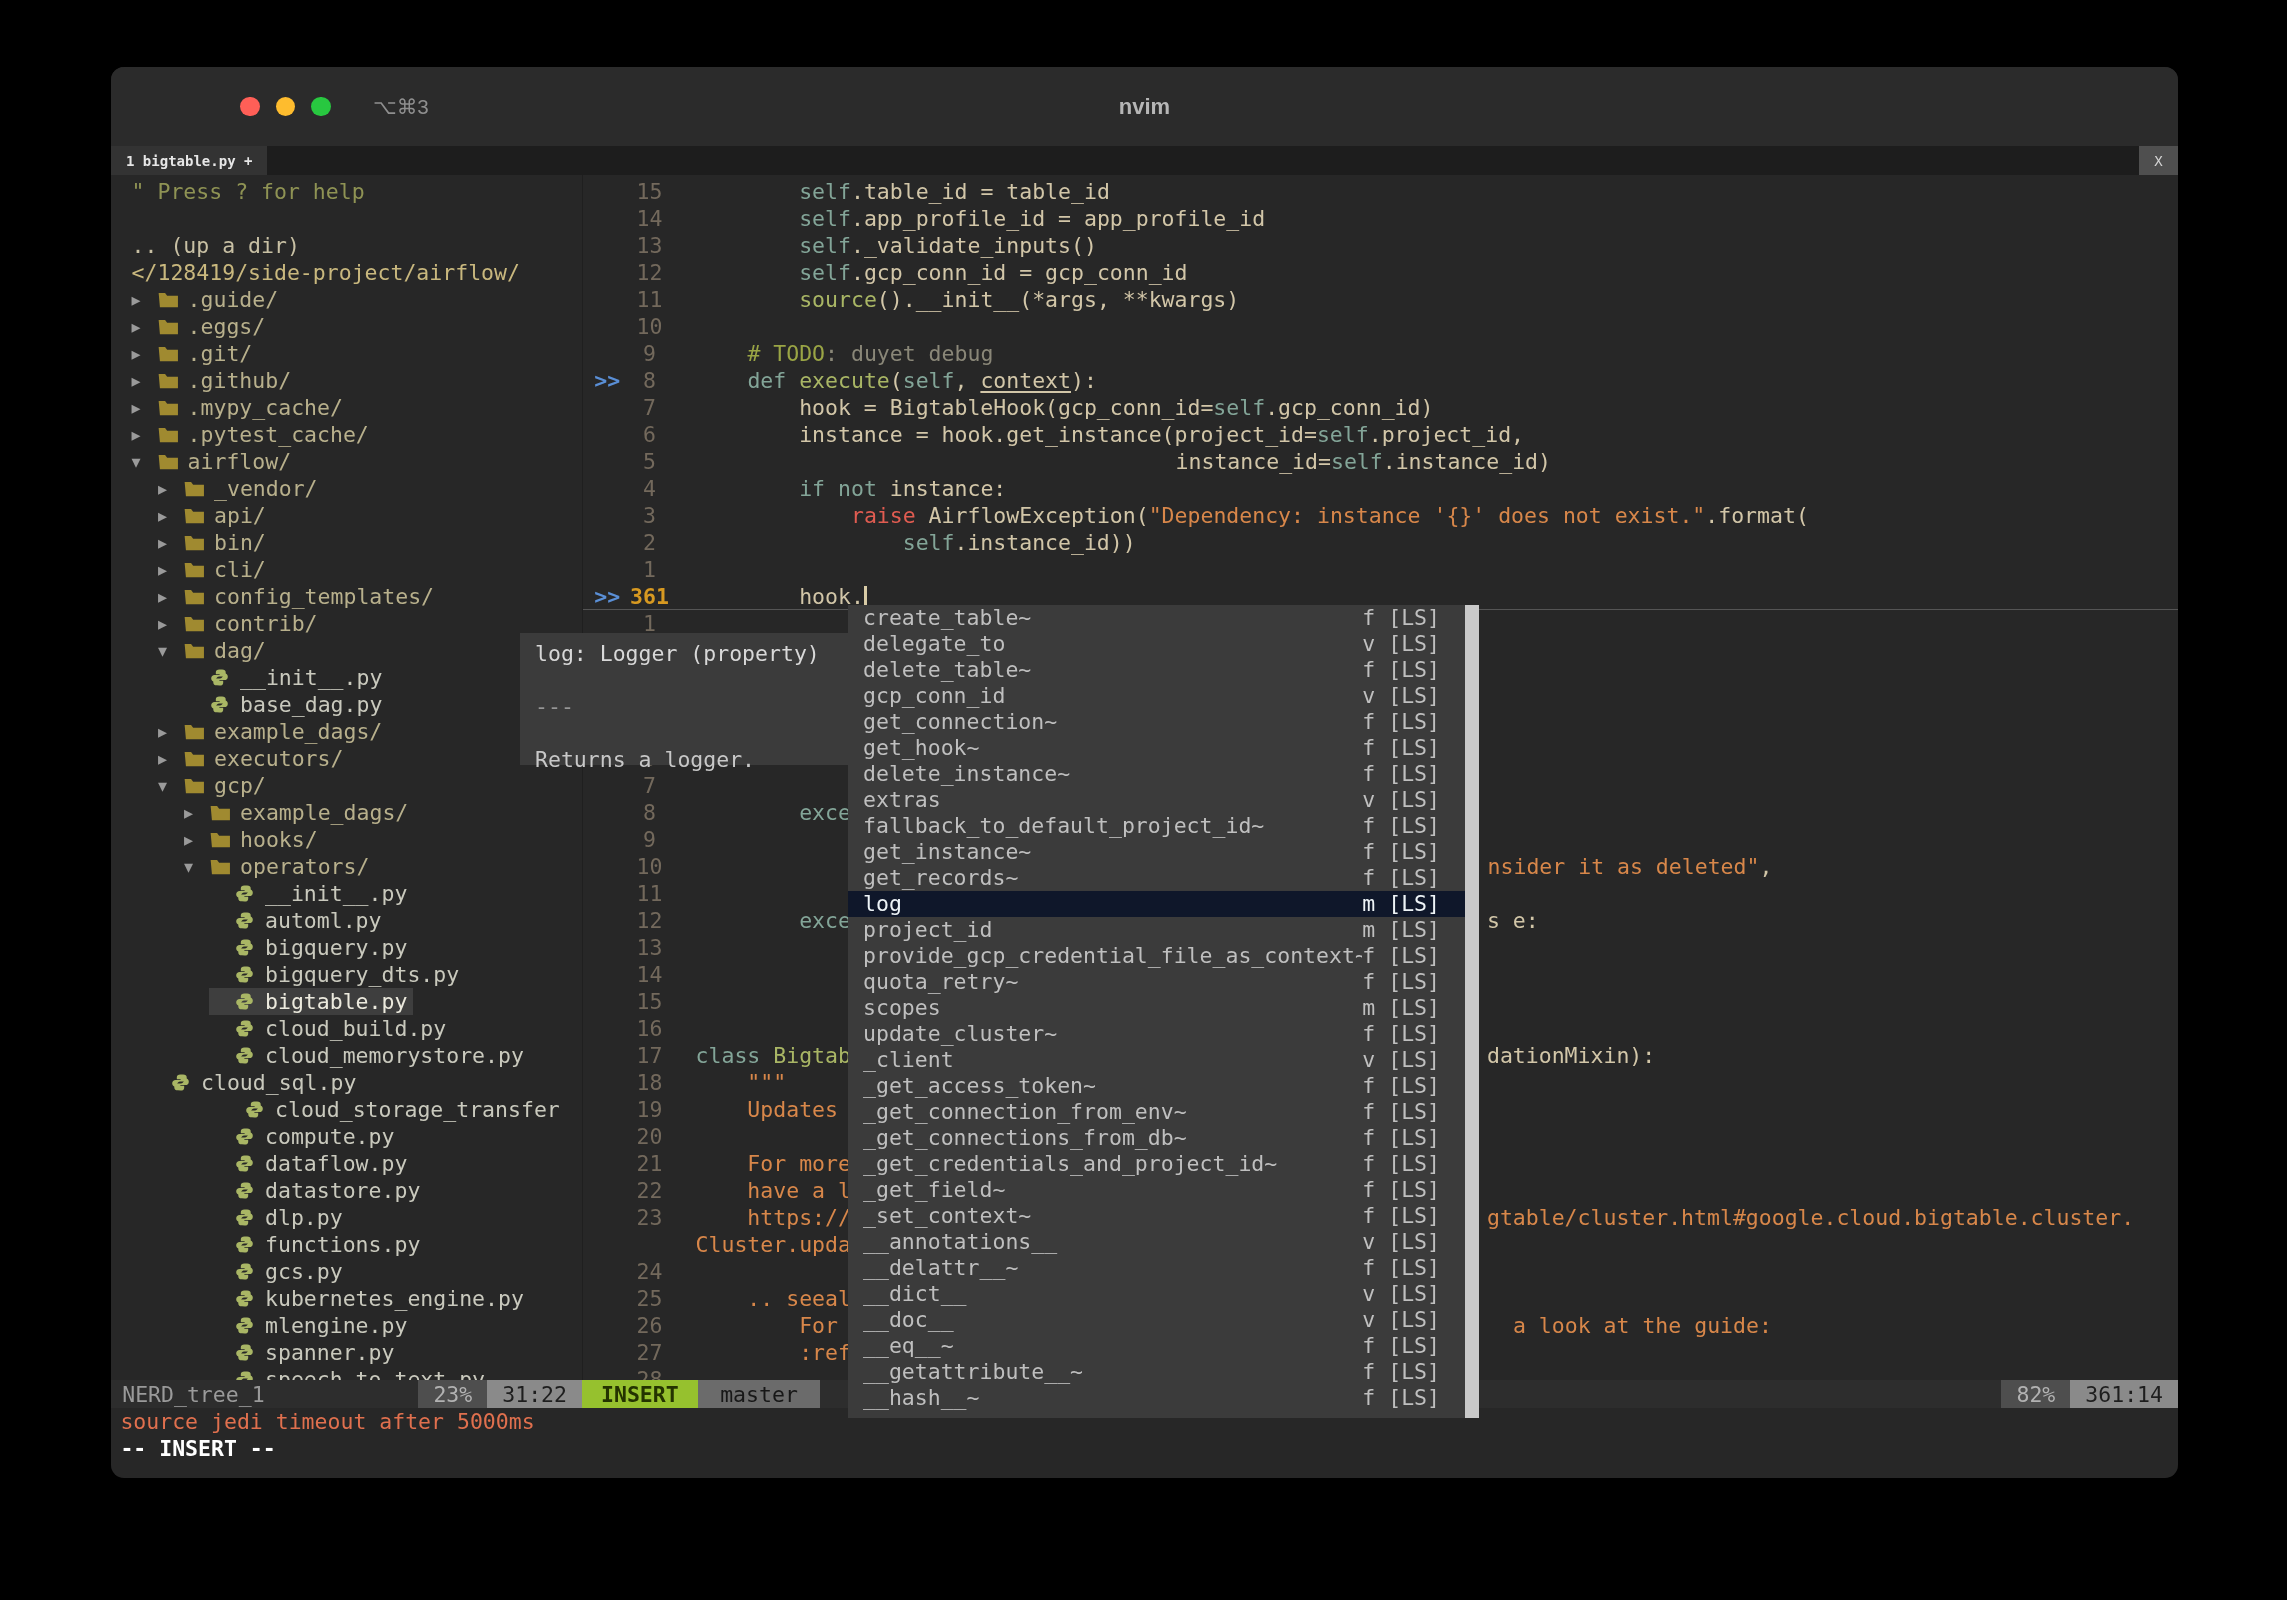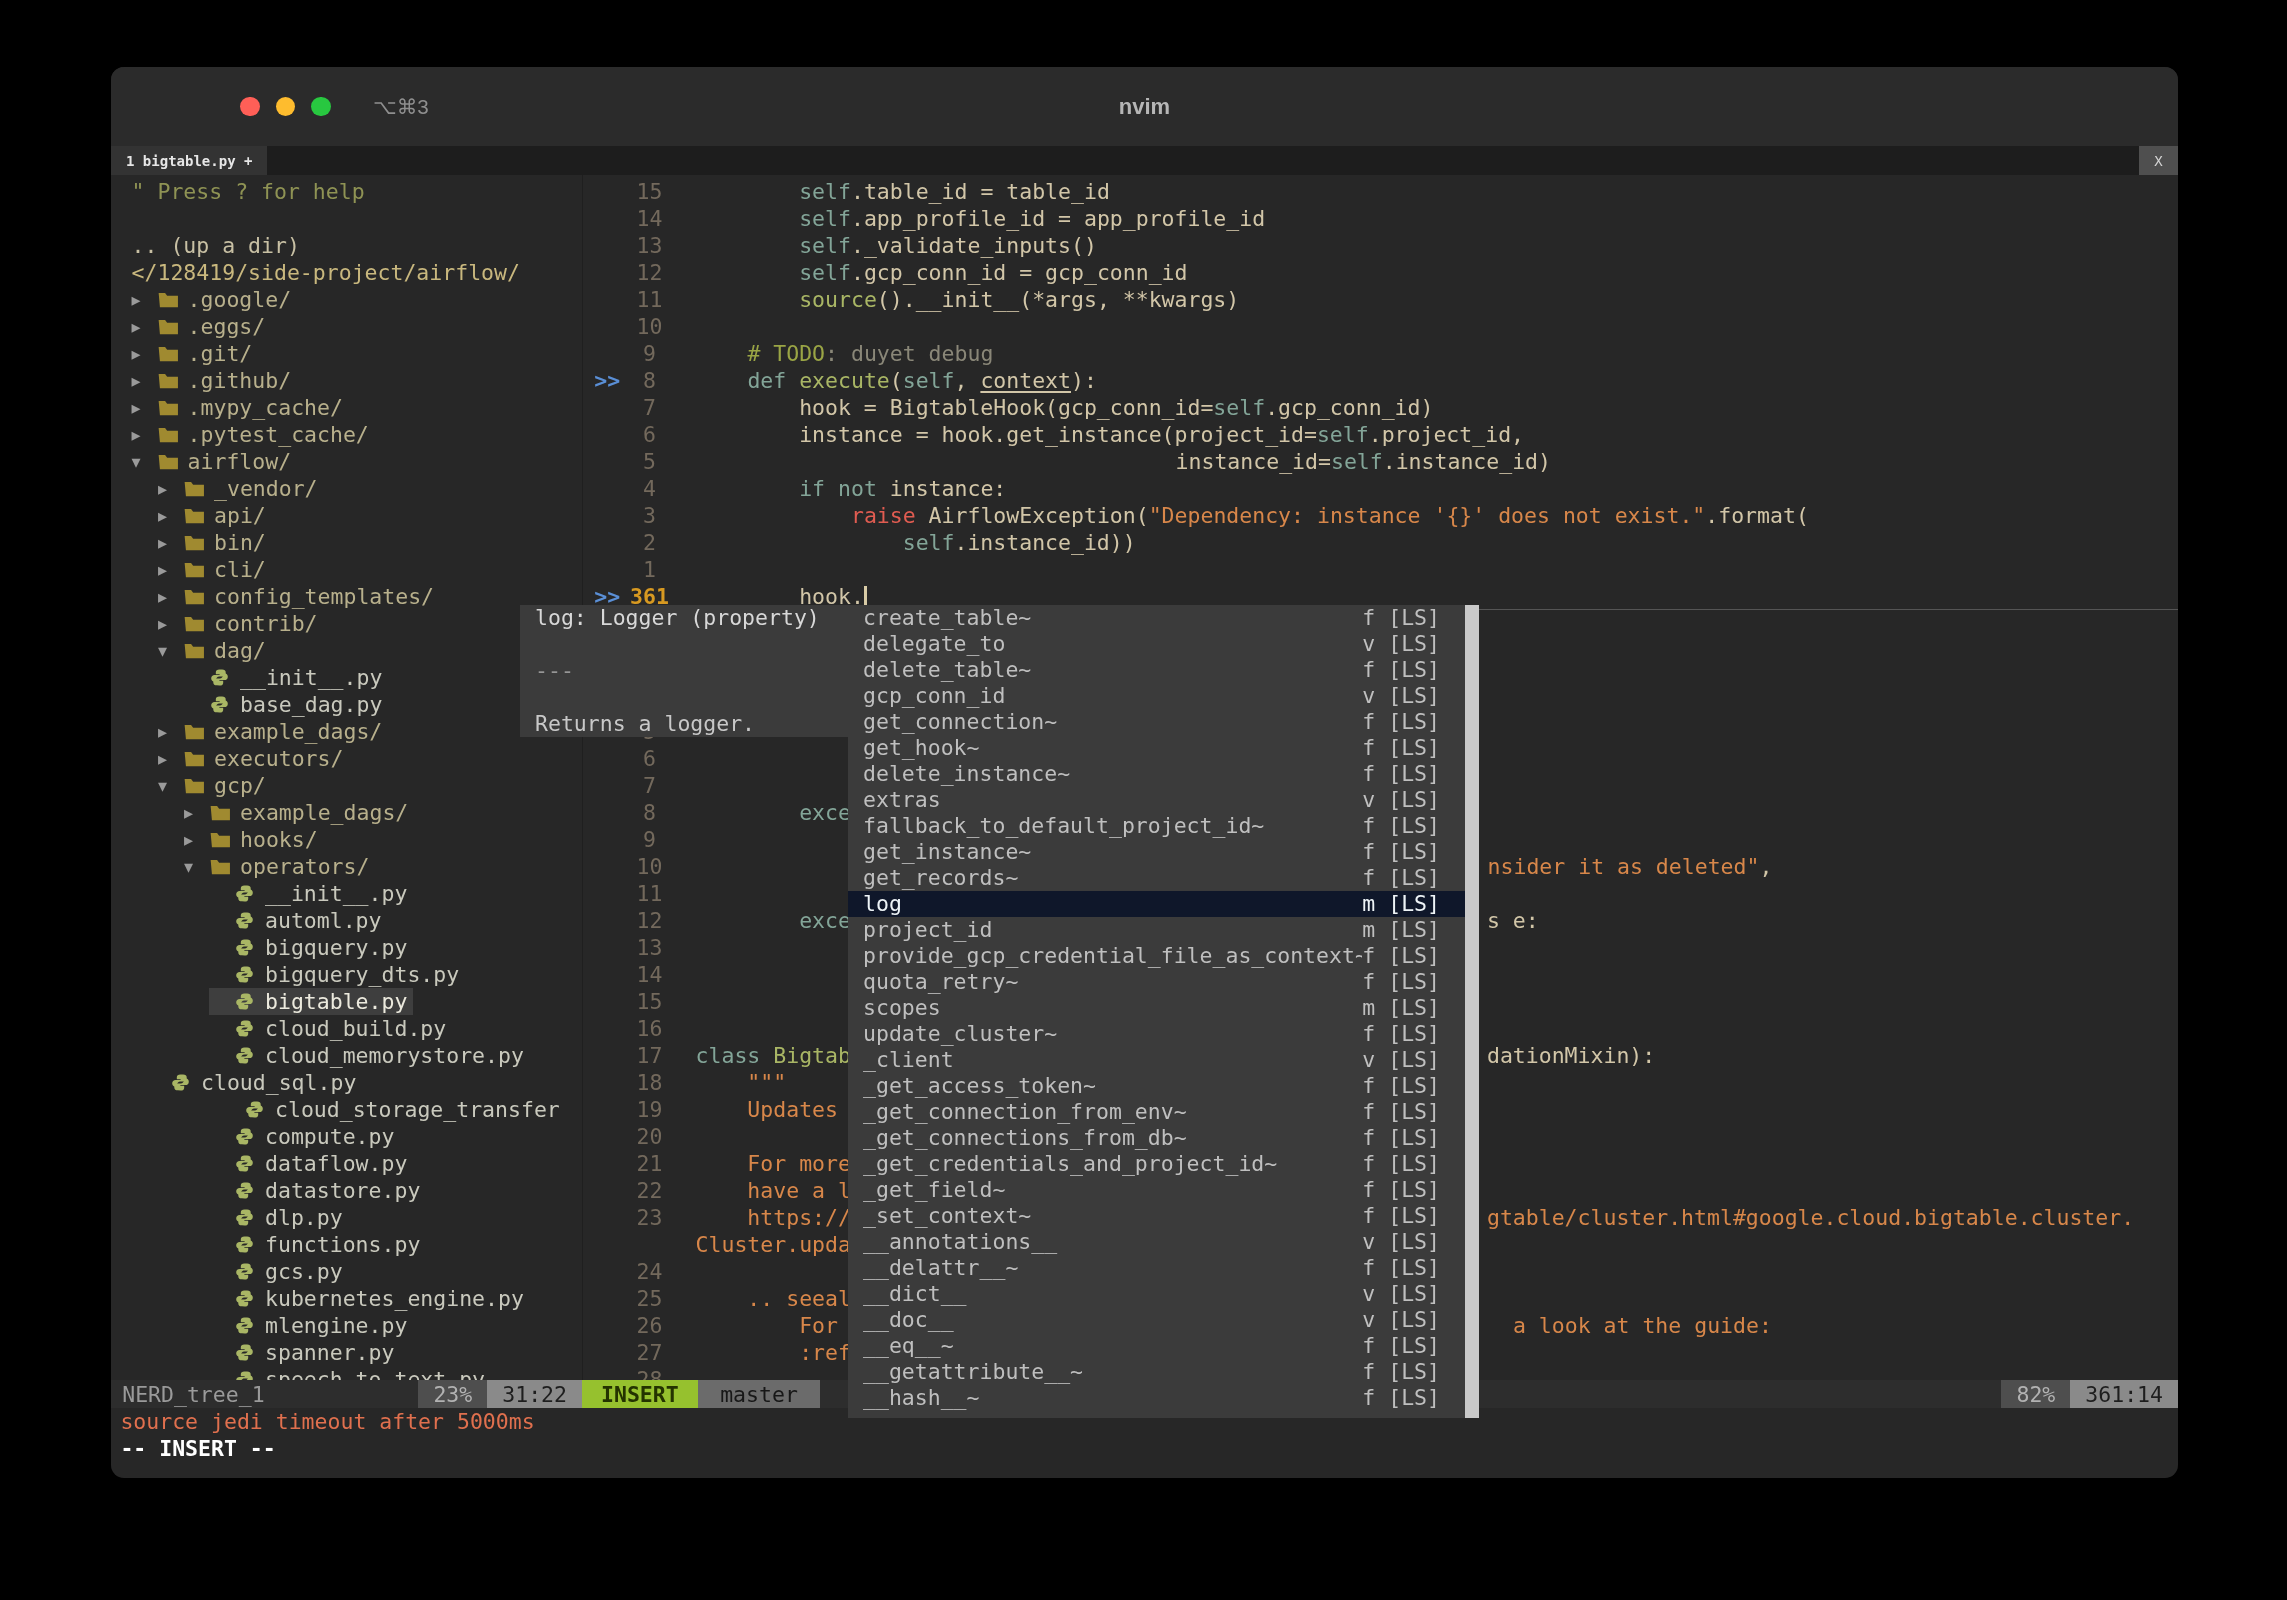--- a/index.html
+++ b/index.html
@@ -55,22 +55,22 @@
   .fn  { color:#a9b665; }
   .str { color:#d8874a; }
   .exc { color:#e05c51; }
   .cm  { color:#8a8778; }
   .todo{ color:#9aa545; }
   .u   { text-decoration:underline; text-underline-offset:2.8px; }
   .caret { display:inline-block; width:2.8px; height:21.5px; background:#d8cba6; vertical-align:-3.7px; }
   .spacer { display:inline-block; }
 
   
-  .doc-popup { position:absolute; left:409px; top:538px; width:328px; height:132px;
-               background:#3b3b3b; padding:0 0 0 15px; z-index:5; }
+  .doc-popup { position:absolute; left:409px; top:566px; width:328px; height:132px;
+               background:#3b3b3b; padding:8px 0 0 15px; z-index:5; }
   .doc-row { height:26.4px; line-height:26.4px; white-space:pre; }
   .dtitle { color:#d8d8d8; } .drule { color:#969696; } .dbody { color:#c8c8c8; } .dblank { color:#3b3b3b; }
 
   
   .completion { position:absolute; left:737px; top:538px; width:631px; height:813px;
                 background:#3b3b3b; z-index:6; overflow:hidden; }
   .citem { height:26px; line-height:26px; display:flex; padding:0 39px 0 15px; color:#bfbfbf; white-space:pre; }
   .citem .clabel { flex:1; overflow:hidden; }
   .citem.sel { background:#0f172a; color:#eef4f7; }
   .cscroll { position:absolute; right:0; top:0; width:14px; height:100%; background:#c9c9c9; }
@@ -114,21 +114,21 @@
   </div>
 
   <div class="content">
     <div class="nerdtree">
         <div class="nt-row nt-meta"><span class="nt-help">" Press ? for help</span></div>
         <div class="nt-row">&nbsp;</div>
         <div class="nt-row nt-meta"><span class="nt-updir">.. (up a dir)</span></div>
         <div class="nt-row nt-meta"><span class="nt-root">&lt;/128419/side-project/airflow/</span></div>
         <div class="nt-row" style="padding-left: 20.6px;"><span class="nt-inner"><span class="nt-arrow">▸</span><span class="nt-icon"><svg width="20.6" height="17" viewBox="0 0 16 13">
                 <path fill="#a08a30" d="M0.5 1.5 h5 l1.6 2 h8.4 v9 h-14 z"></path>
-              </svg></span><span class="nt-label c-dir">.google/</span></span></div>
+              </svg></span><span class="nt-label c-dir">.guide/</span></span></div>
         <div class="nt-row" style="padding-left: 20.6px;"><span class="nt-inner"><span class="nt-arrow">▸</span><span class="nt-icon"><svg width="20.6" height="17" viewBox="0 0 16 13">
                 <path fill="#a08a30" d="M0.5 1.5 h5 l1.6 2 h8.4 v9 h-14 z"></path>
               </svg></span><span class="nt-label c-dir">.eggs/</span></span></div>
         <div class="nt-row" style="padding-left: 20.6px;"><span class="nt-inner"><span class="nt-arrow">▸</span><span class="nt-icon"><svg width="20.6" height="17" viewBox="0 0 16 13">
                 <path fill="#a08a30" d="M0.5 1.5 h5 l1.6 2 h8.4 v9 h-14 z"></path>
               </svg></span><span class="nt-label c-dir">.git/</span></span></div>
         <div class="nt-row" style="padding-left: 20.6px;"><span class="nt-inner"><span class="nt-arrow">▸</span><span class="nt-icon"><svg width="20.6" height="17" viewBox="0 0 16 13">
                 <path fill="#a08a30" d="M0.5 1.5 h5 l1.6 2 h8.4 v9 h-14 z"></path>
               </svg></span><span class="nt-label c-dir">.github/</span></span></div>
         <div class="nt-row" style="padding-left: 20.6px;"><span class="nt-inner"><span class="nt-arrow">▸</span><span class="nt-icon"><svg width="20.6" height="17" viewBox="0 0 16 13">

